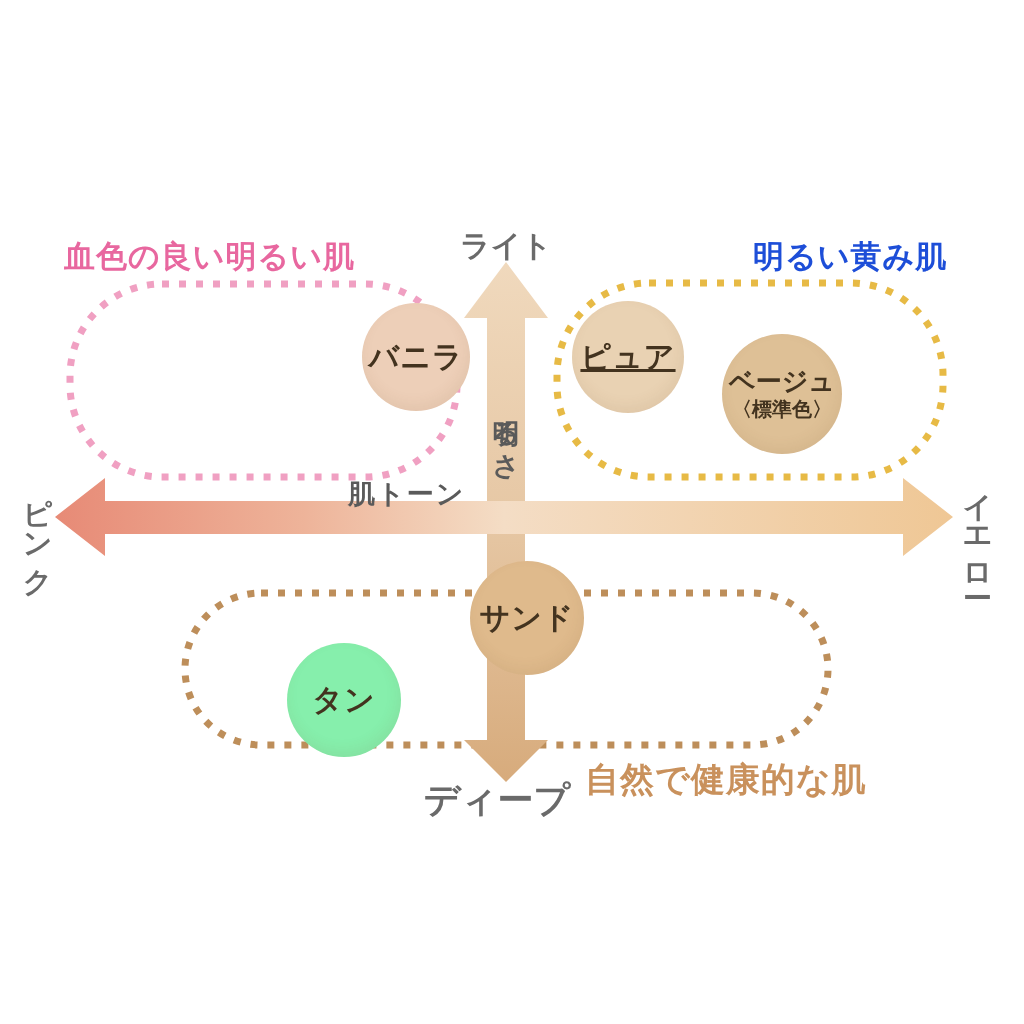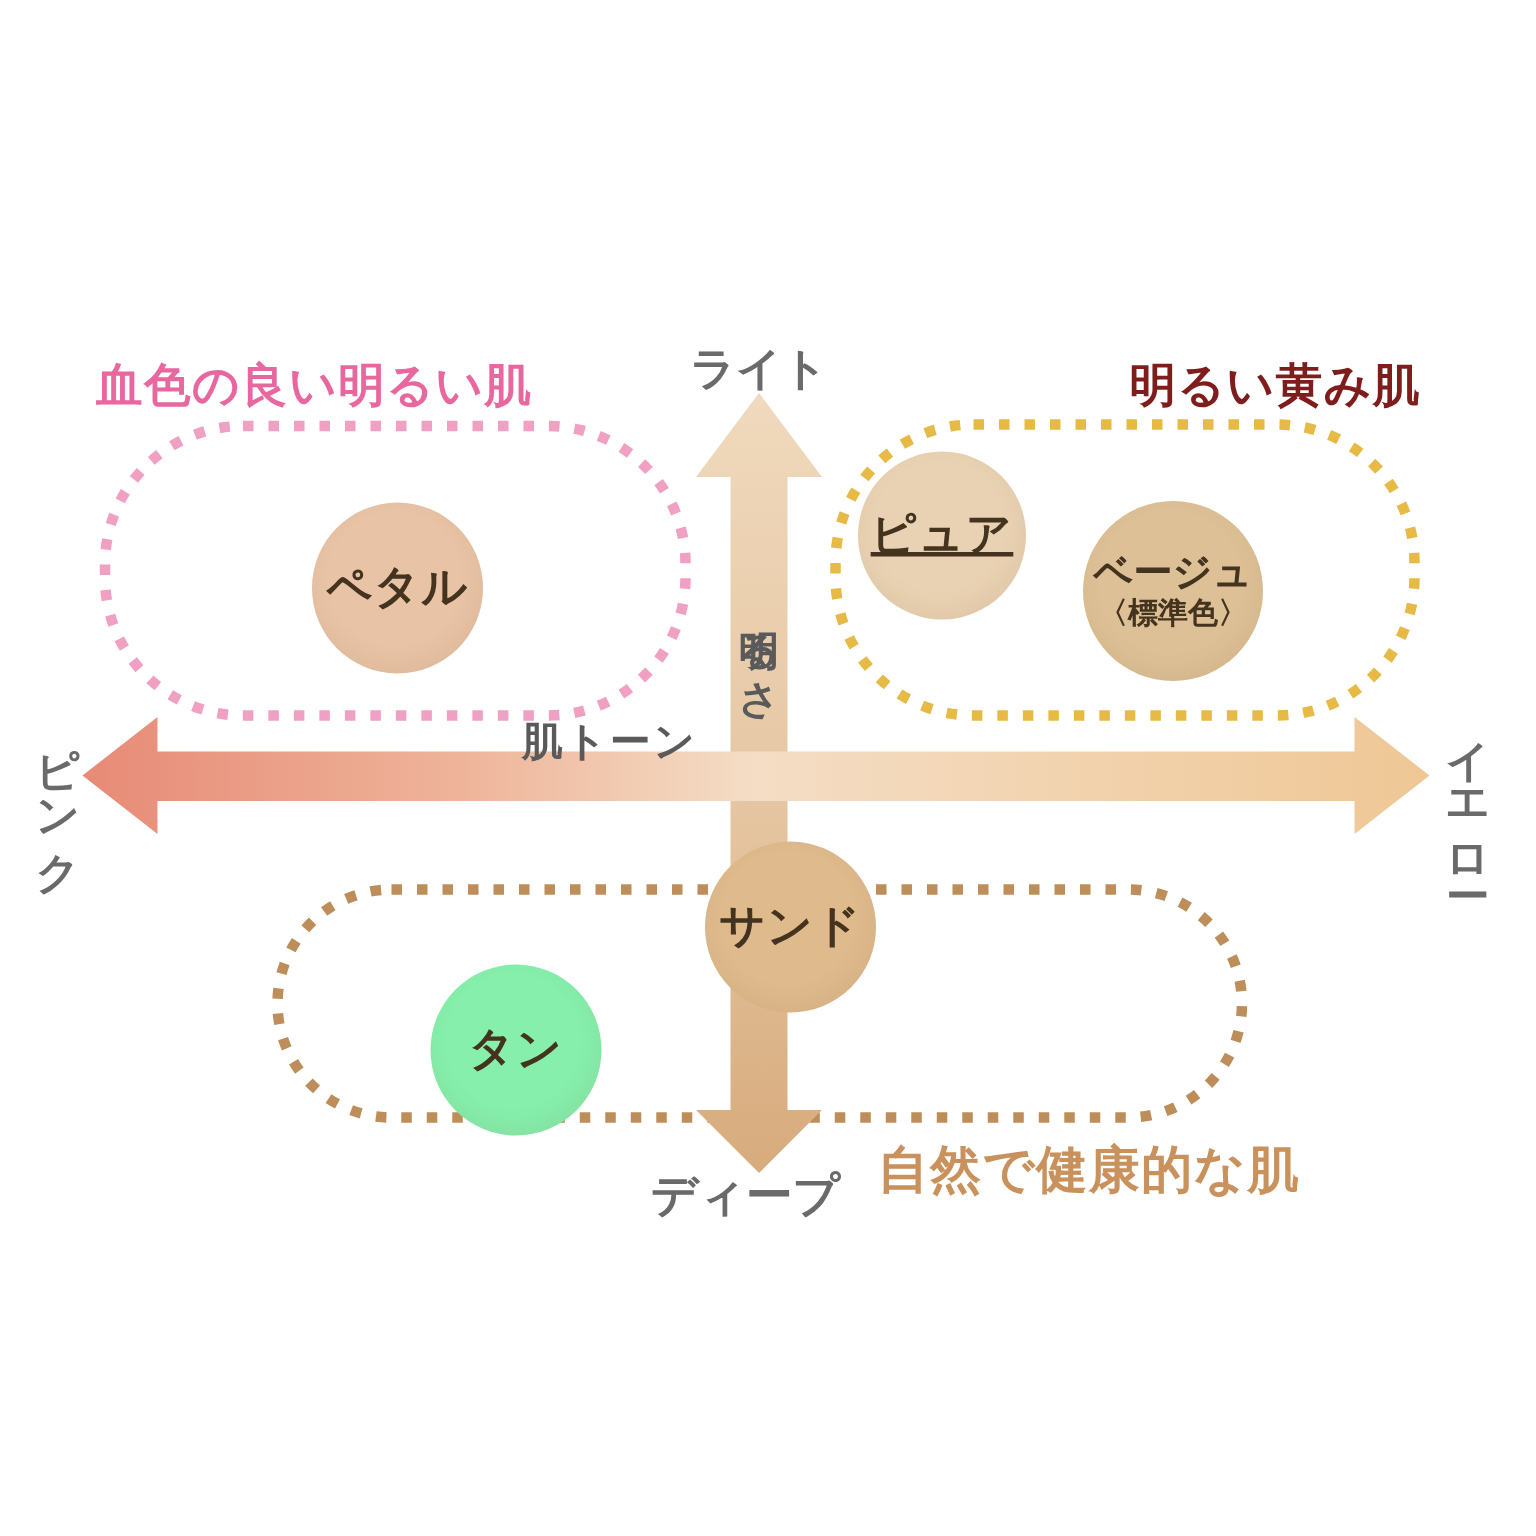--- a/index.html
+++ b/index.html
@@ -45,35 +45,35 @@
     <rect x="70" y="284" width="387" height="193" rx="92" ry="92" fill="none" stroke="#f0a0c2" stroke-width="7" stroke-dasharray="7 10"></rect>
     <rect x="557" y="283" width="386" height="194" rx="92" ry="92" fill="none" stroke="#e7ba45" stroke-width="7" stroke-dasharray="7 10"></rect>
     <rect x="185" y="593" width="643" height="152" rx="76" ry="76" fill="none" stroke="#bd8e5a" stroke-width="7" stroke-dasharray="7 10"></rect>
 
     <polygon points="506,262 464,318 487,318 487,740 464,740 506,782 548,740 525,740 525,318 548,318" fill="url(#vgrad)"></polygon>
 
     <polygon points="55,517 105,478 105,501 903,501 903,478 953,517 903,556 903,534 105,534 105,556" fill="url(#hgrad)"></polygon>
   </svg>
 
   <div class="heading" style="left:64px;top:236px;color:#e8679f;">血色の良い明るい肌</div>
-  <div class="heading" style="left:753px;top:236px;color:#7f1d1d;">明るい黄み肌</div>
+  <div class="heading" style="left:753px;top:236px;color:#1d4ed8;">明るい黄み肌</div>
   <div class="heading" style="left:585px;top:757px;color:#c9915c;font-size:34px;">自然で健康的な肌</div>
 
   <div class="axis-label" style="left:506px;top:226px;transform:translateX(-50%);font-size:30px;">ライト</div>
-  <div class="axis-label" style="left:497px;top:776px;transform:translateX(-50%);font-size:31px;">ディープ</div>
+  <div class="axis-label" style="left:497px;top:776px;transform:translateX(-50%);font-size:36px;">ディープ</div>
   <div class="axis-label vtext" style="left:18px;top:477px;font-size:29px;">ピンク</div>
   <div class="axis-label vtext" style="left:958px;top:473px;font-size:29px;">イエロー</div>
 
   <div class="on-arrow vtext" style="left:506px;top:400px;transform:translateX(-50%);font-size:27px;writing-mode:vertical-rl;letter-spacing:2px;">明るさ</div>
   <div class="on-arrow" style="left:348px;top:476px;font-size:27px;letter-spacing:2px;">肌トーン</div>
 
-  <div class="circle" style="left: 208px; top: 335px; width: 114px; height: 114px; background-color: rgb(232, 195, 165);">
-    <span class="main">ペタル</span>
+
+  <div class="circle" style="left: 362px; top: 303px; width: 108px; height: 108px; background-color: rgb(237, 207, 184);">
+    <span class="main">バニラ</span>
   </div>
-
 
   <div class="circle" style="left: 572px; top: 301px; width: 112px; height: 112px; background-color: rgb(233, 210, 179); text-decoration: underline;">
     <span class="main">ピュア</span>
   </div>
 
   <div class="circle beige" style="left: 722px; top: 334px; width: 120px; height: 120px; background-color: rgb(222, 192, 150);">
     <span class="main">ベージュ</span>
     <span class="note">〈標準色〉</span>
   </div>
 

